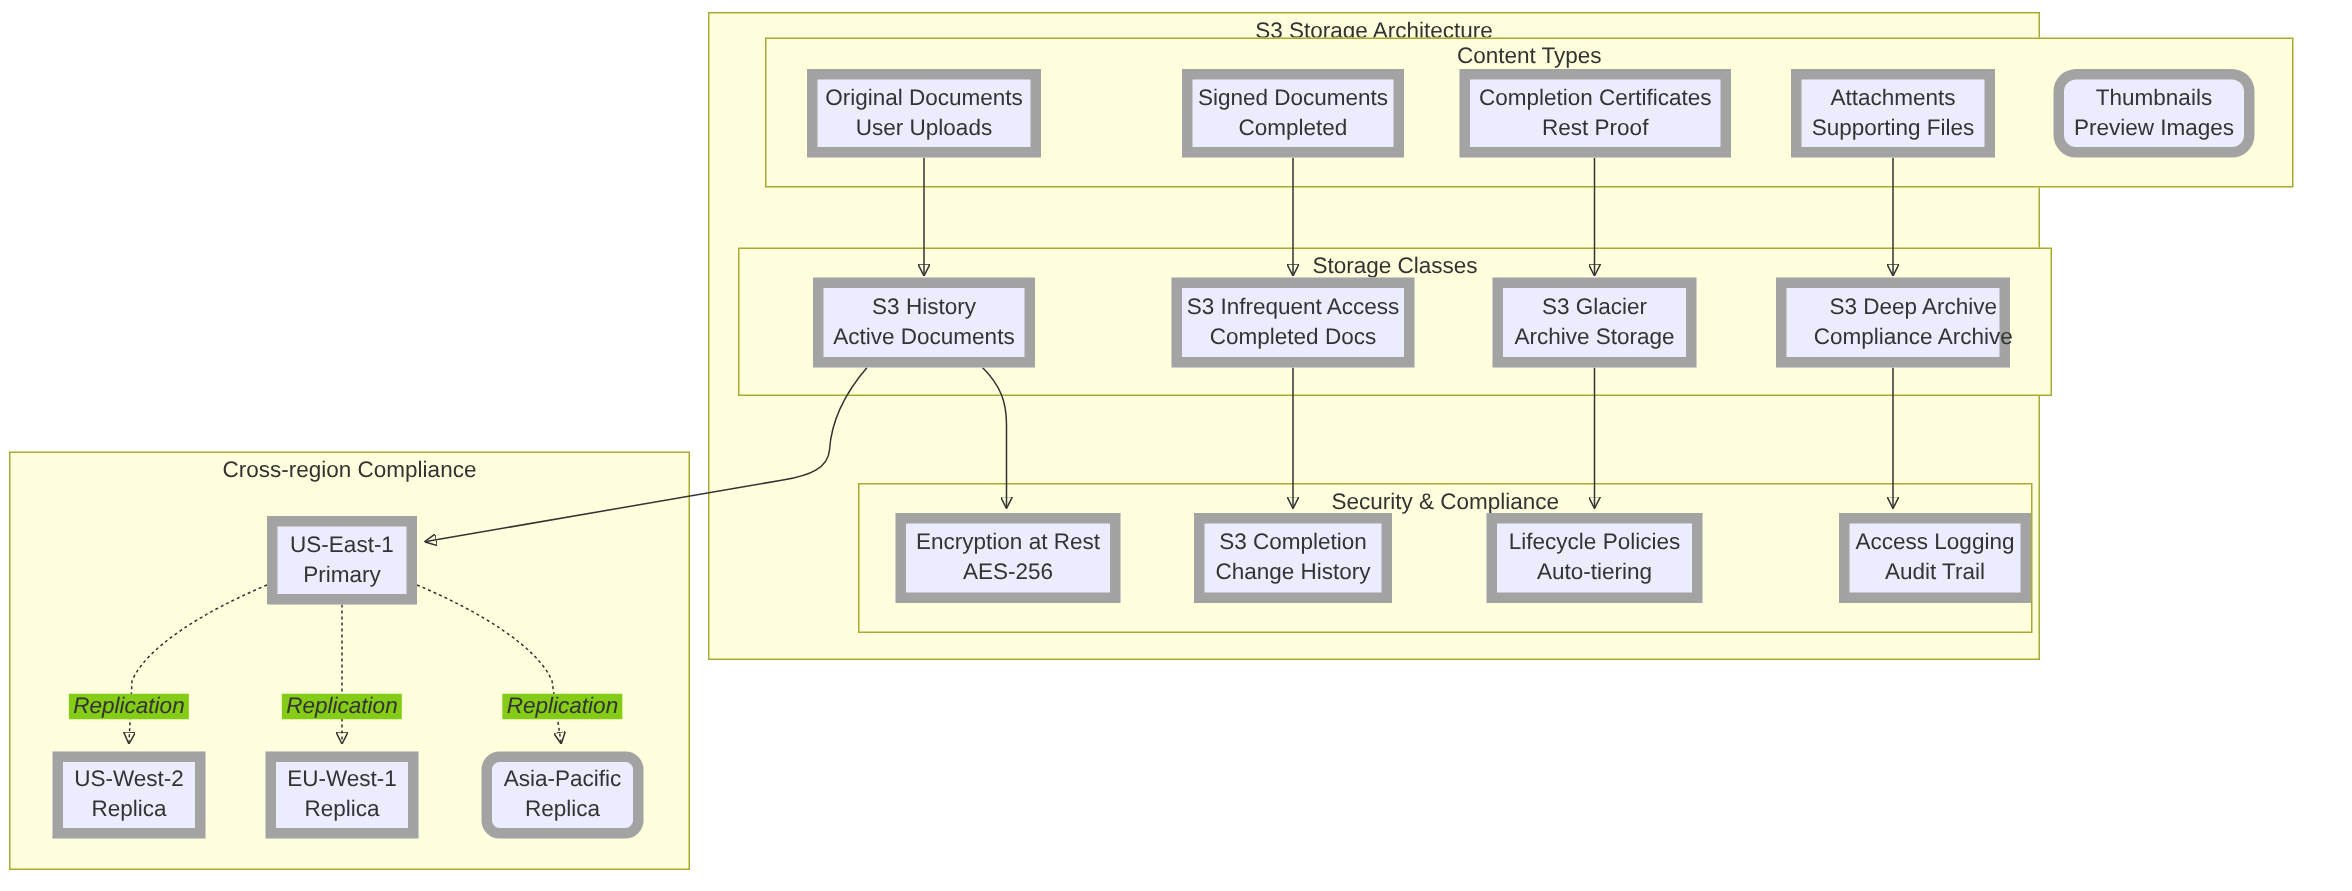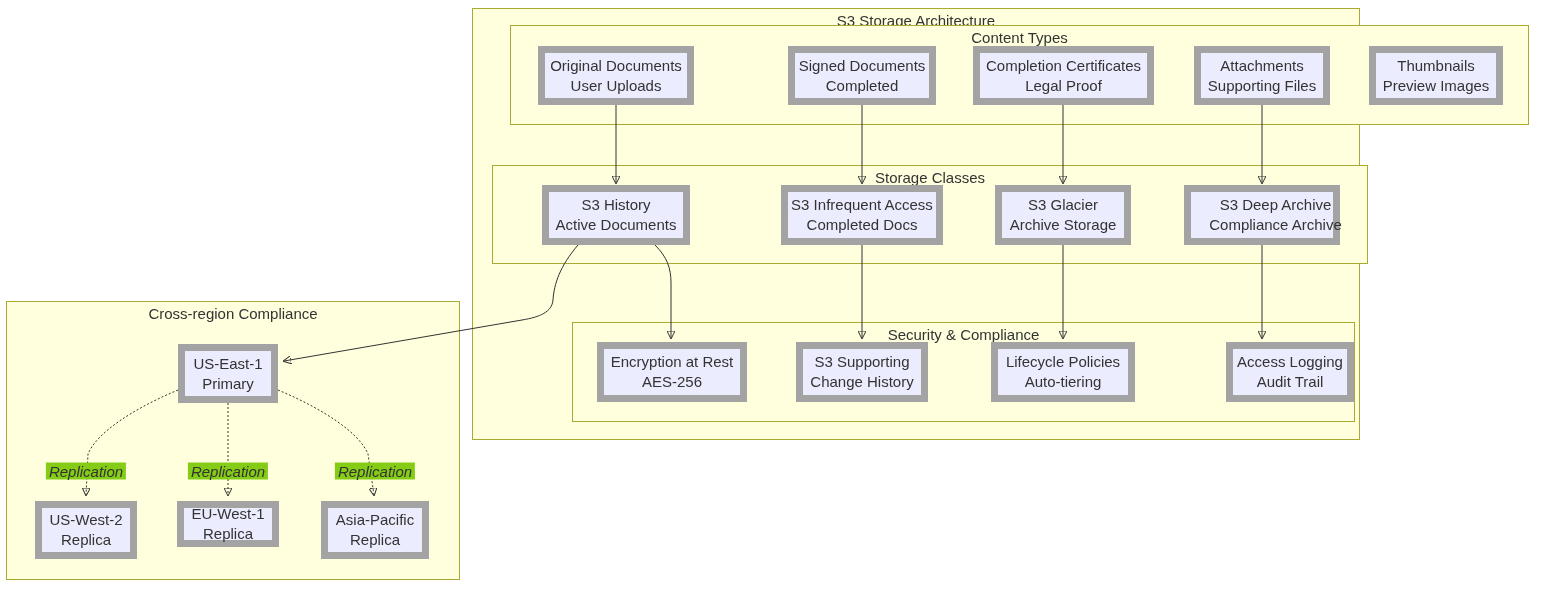--- a/index.html
+++ b/index.html
@@ -109,27 +109,27 @@
   <div class="node" style="left:538px; top:46px; width:156px; height:59px;">
     <span>Original Documents</span>
     <span>User Uploads</span>
   </div>
   <div class="node" style="left:788px; top:46px; width:148px; height:59px;">
     <span>Signed Documents</span>
     <span>Completed</span>
   </div>
   <div class="node" style="left:973px; top:46px; width:181px; height:59px;">
     <span>Completion Certificates</span>
-    <span>Legal Proof</span>
+    <span>Rest Proof</span>
   </div>
   <div class="node" style="left:1194px; top:46px; width:136px; height:59px;">
     <span>Attachments</span>
     <span>Supporting Files</span>
   </div>
-  <div class="node" style="left:1369px; top:46px; width:134px; height:59px;">
+  <div class="node" style="left:1369px; top:46px; width:134px; height:59px;border-radius:15px;">
     <span>Thumbnails</span>
     <span>Preview Images</span>
   </div>
 
   <div class="node" style="left:542px; top:185px; width:148px; height:60px;">
     <span>S3 History</span>
     <span>Active Documents</span>
   </div>
   <div class="node" style="left:781px; top:185px; width:162px; height:60px;">
     <span>S3 Infrequent Access</span>
@@ -142,45 +142,45 @@
   <div class="node" style="left:1184px; top:185px; width:156px; height:60px;padding-left:27px;">
     <span>S3 Deep Archive</span>
     <span>Compliance Archive</span>
   </div>
 
   <div class="node" style="left:597px; top:342px; width:150px; height:60px;">
     <span>Encryption at Rest</span>
     <span>AES-256</span>
   </div>
   <div class="node" style="left:796px; top:342px; width:132px; height:60px;">
-    <span>S3 Supporting</span>
+    <span>S3 Completion</span>
     <span>Change History</span>
   </div>
   <div class="node" style="left:991px; top:342px; width:144px; height:60px;">
     <span>Lifecycle Policies</span>
     <span>Auto-tiering</span>
   </div>
   <div class="node" style="left:1198px; top:342px; width:128px; height:60px;margin-left:28px;">
     <span>Access Logging</span>
     <span>Audit Trail</span>
   </div>
 
   <div class="node" style="left:178px; top:344px; width:100px; height:59px;">
     <span>US-East-1</span>
     <span>Primary</span>
   </div>
   <div class="node" style="left:35px; top:501px; width:102px; height:58px;">
     <span>US-West-2</span>
     <span>Replica</span>
   </div>
-  <div class="node" style="left:177px; top:501px; width:102px; height:46px;">
+  <div class="node" style="left:177px; top:501px; width:102px; height:58px;">
     <span>EU-West-1</span>
     <span>Replica</span>
   </div>
-  <div class="node" style="left:321px; top:501px; width:108px; height:58px;">
+  <div class="node" style="left:321px; top:501px; width:108px; height:58px;border-radius:12px;">
     <span>Asia-Pacific</span>
     <span>Replica</span>
   </div>
 
   <div class="edge-label" style="left:86px; top:471px;">Replication</div>
   <div class="edge-label" style="left:228px; top:471px;">Replication</div>
   <div class="edge-label" style="left:375px; top:471px;">Replication</div>
 
 </div>
 

